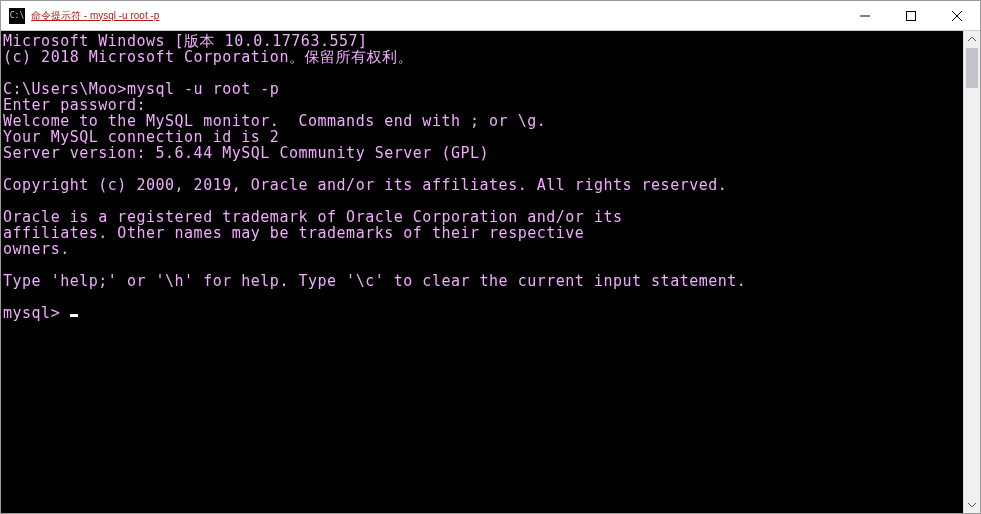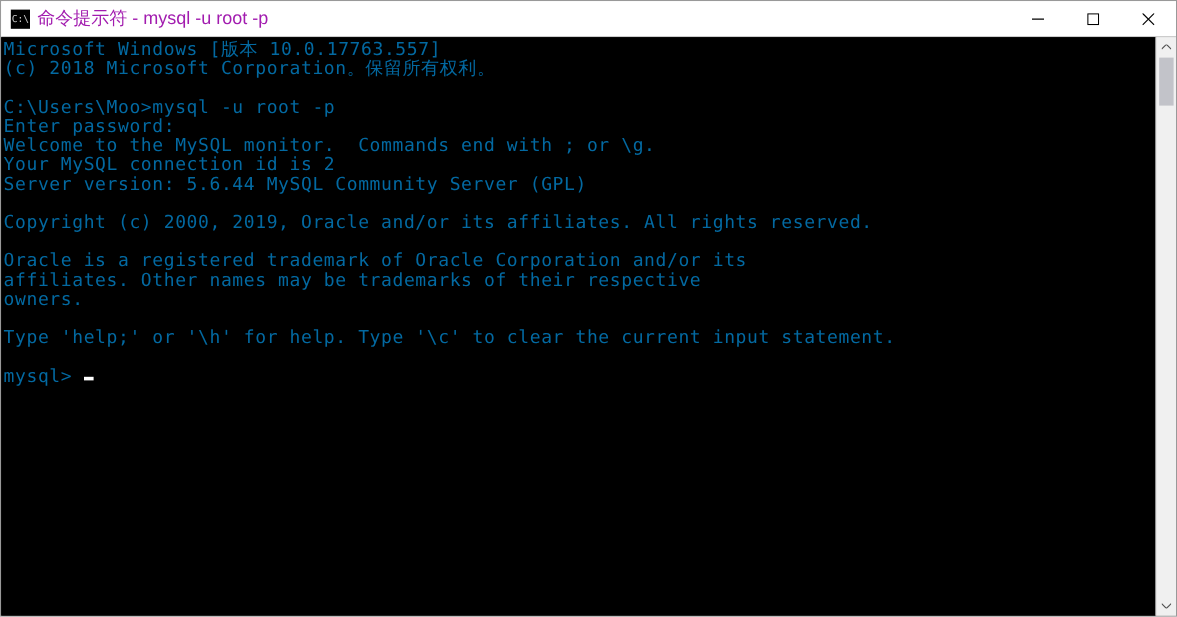--- a/index.html
+++ b/index.html
@@ -37,23 +37,24 @@
       margin-right: 6px;
       background: #000;
       display: flex;
       align-items: center;
       justify-content: center;
       font-family: monospace;
       font-size: 8px;
       color: #ccc;
     }
     .titlebar-title {
-      font-size: 15px;
-      color: #a21caf;
+      font-size: 10px;
+      color: #b91c1c;
       flex: 1;
+      text-decoration: underline;
     }
     .titlebar-controls {
       display: flex;
       height: 100%;
     }
     .titlebar-btn {
       width: 46px;
       height: 100%;
       display: flex;
       align-items: center;
@@ -65,21 +66,21 @@
     }
     .console-wrap {
       flex: 1;
       display: flex;
       background: #000;
       position: relative;
     }
     .console {
       flex: 1;
       background: #000;
-      color: #0369a1;
+      color: #f0abfc;
       font-family: "NSimSun", "SimSun", "Consolas", monospace;
       font-size: 15px;
       line-height: 16px;
       padding: 2px 0 0 2px;
       white-space: pre;
       overflow: hidden;
       letter-spacing: 0.5px;
     }
     .scrollbar {
       width: 17px;

